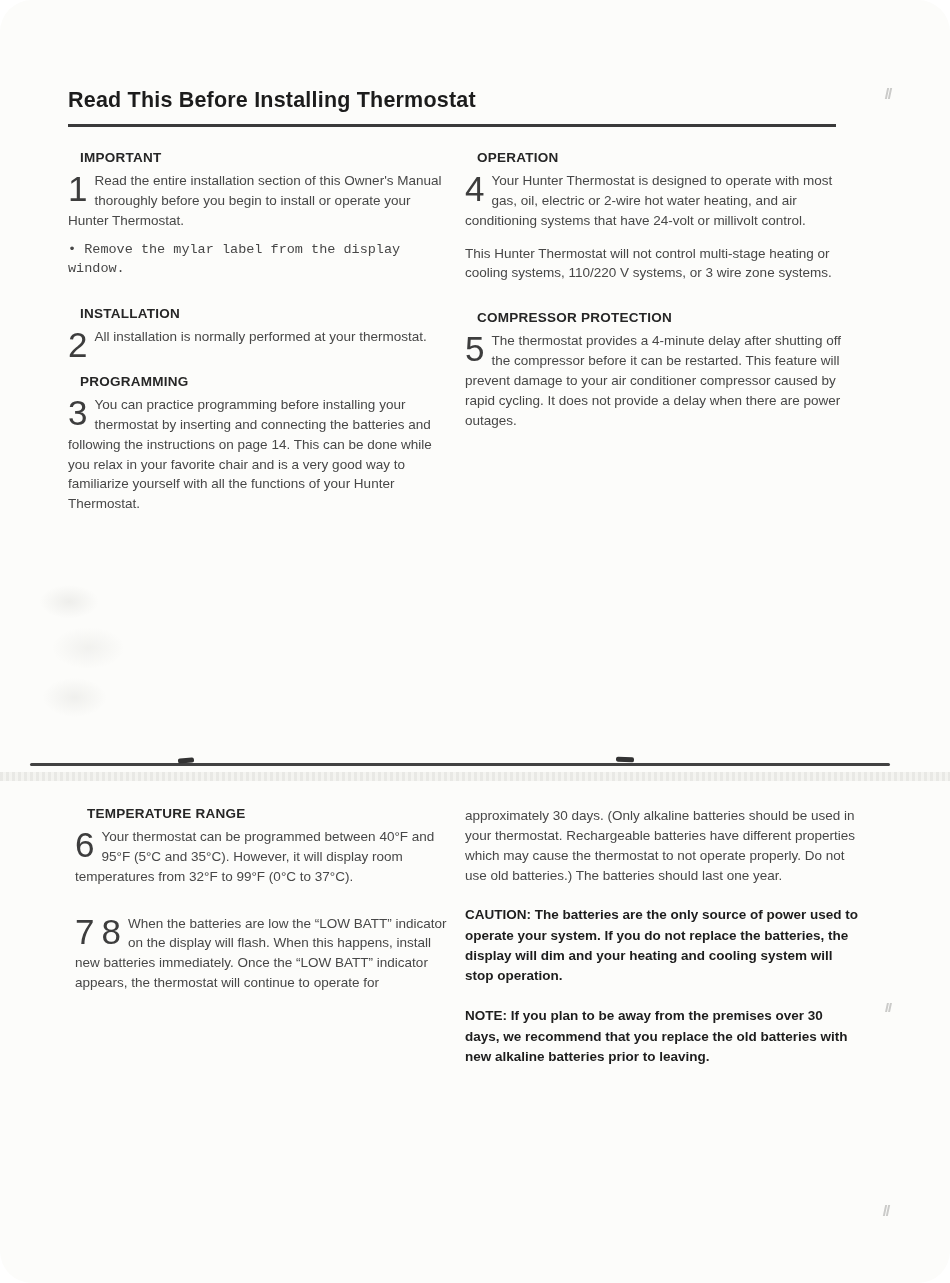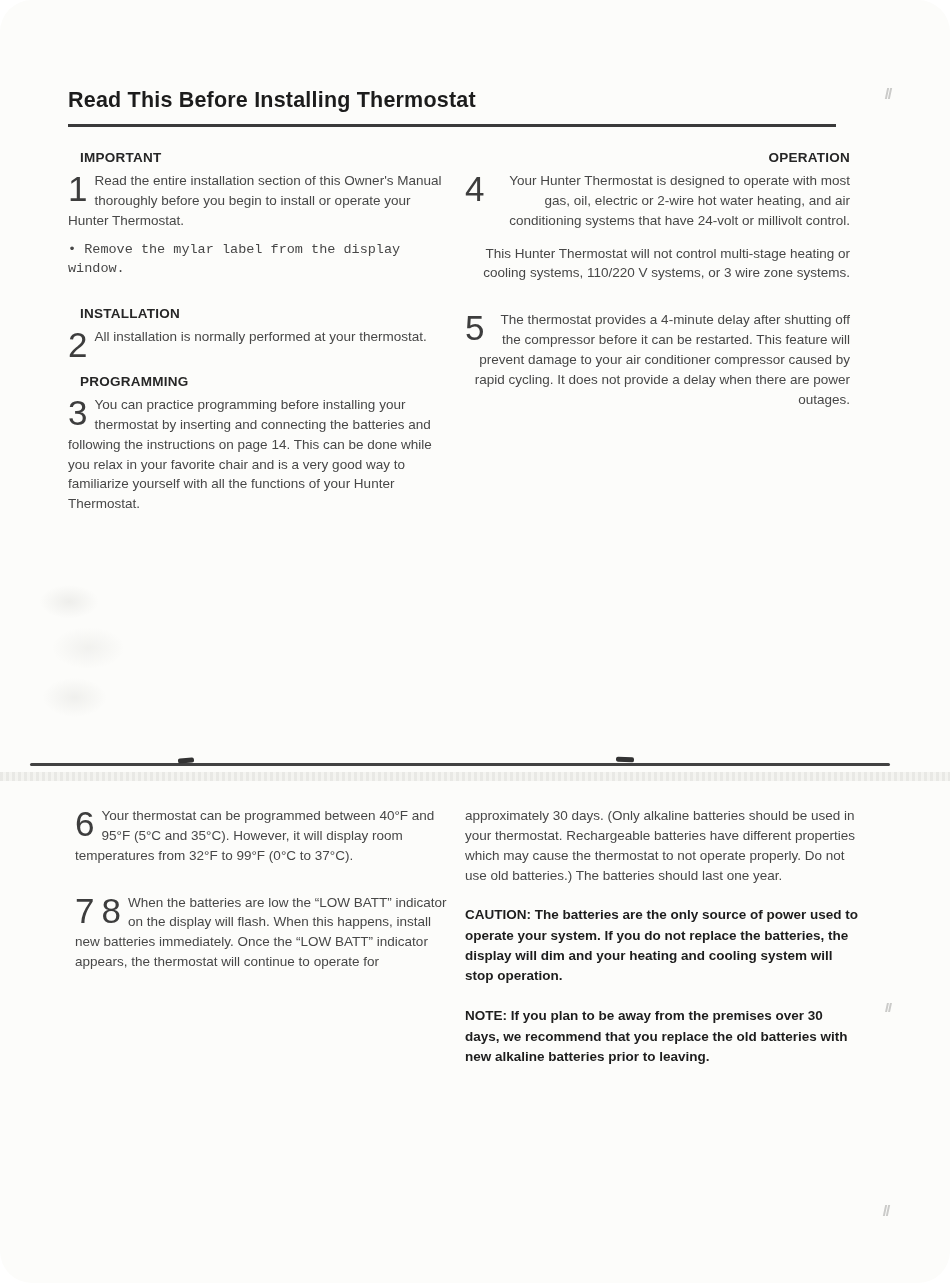--- a/index.html
+++ b/index.html
@@ -21,21 +21,21 @@
   .titleblock { position:absolute; left:68px; top:88px; width:768px; }
   h1 {
     font-size:21.5px; font-weight:700; color:#1c1c1c; letter-spacing:0.2px;
   }
   .rule { margin-top:11px; height:3px; background:#3a3a3a; }
 
   
   .cols { position:absolute; display:flex; }
   .cols.p1 { left:68px; top:150px; width:782px; }
   .p1 .col-l { width:376px; margin-right:21px; }
-  .p1 .col-r { width:385px;text-align:right; }
+  .p1 .col-r { width:385px; }
   .cols.p2 { left:75px; top:806px; width:790px; }
   .p2 .col-l { width:374px; margin-right:16px; }
   .p2 .col-r { width:396px; }
 
   
   .sec { margin-bottom:27px; }
   .sec h2 {
     font-size:13.5px; font-weight:700; color:#262626;
     margin-bottom:6px; letter-spacing:0.25px;margin-left:12px;
   }
@@ -126,39 +126,41 @@
 
       <section class="sec">
         <h2>OPERATION</h2>
         <p class="body">
           <span class="dropnum">4</span><span>Your Hunter Thermostat is designed to operate with most gas, oil, electric or 2-wire hot water heating, and air conditioning systems that have 24-volt or millivolt control.</span>
         </p>
         <p class="para2">This Hunter Thermostat will not control multi-stage heating or cooling systems, 110/220 V systems, or 3 wire zone systems.</p>
       </section>
 
       <section class="sec">
+        <h2>COMPRESSOR PROTECTION</h2>
         <p class="body">
           <span class="dropnum">5</span><span>The thermostat provides a 4-minute delay after shutting off the compressor before it can be restarted. This feature will prevent damage to your air conditioner compressor caused by rapid cycling. It does not provide a delay when there are power outages.</span>
         </p>
       </section>
 
     </div>
   </div>
 
   <div class="smudge"></div>
 
   <div class="divider-line"></div>
   <div class="divider-band"></div>
   <div class="seam-mark m1"></div>
   <div class="seam-mark m2"></div>
 
   <div class="cols p2">
     <div class="col-l">
 
       <section class="sec">
+        <h2>TEMPERATURE RANGE</h2>
         <p class="body">
           <span class="dropnum">6</span><span>Your thermostat can be programmed between 40°F and 95°F (5°C and 35°C). However, it will display room temperatures from 32°F to 99°F (0°C to 37°C).</span>
         </p>
       </section>
 
       <section class="sec">
         <p class="body">
           <span class="dropnum">7</span>
         </p>
       </section>

